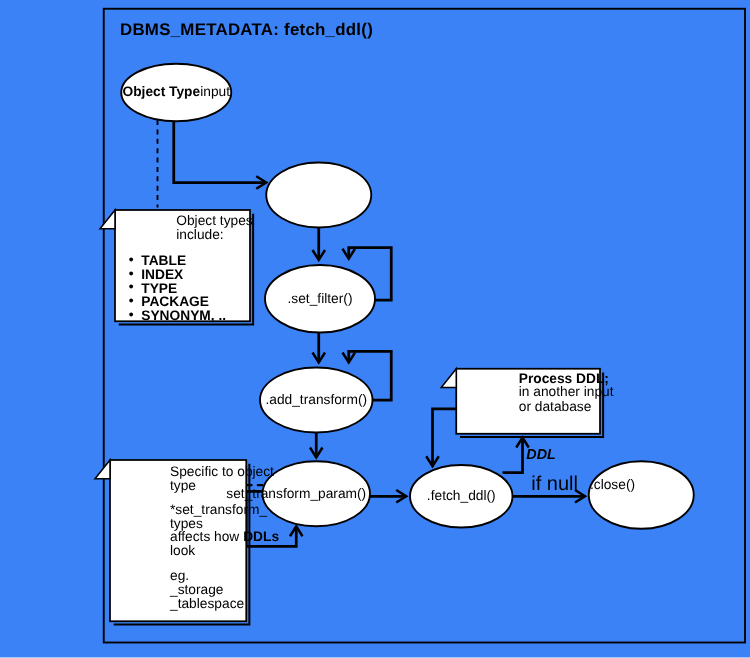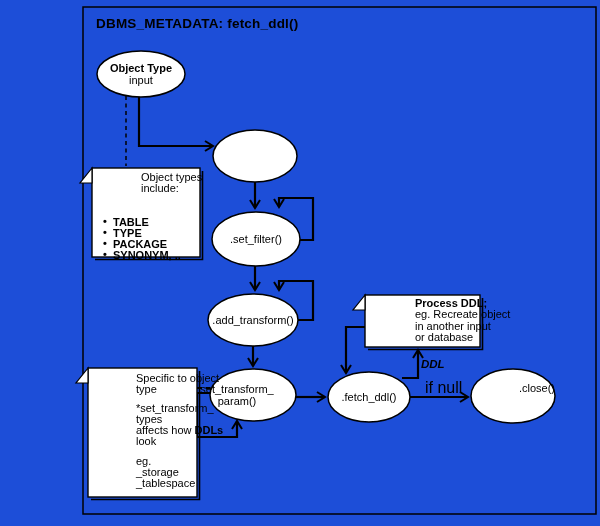--- a/index.html
+++ b/index.html
@@ -1,35 +1,35 @@
 <!DOCTYPE html>
 <html><head>
 <meta charset="utf-8">
 <style>
   html,body { margin:0; padding:0; background:#ffffff; }
   .canvas {
-    position:relative; width:600px; height:526px; background:#1d4ed8;
+    position:relative; width:600px; height:526px; background:#3b82f6;
     font-family:"Liberation Sans","DejaVu Sans",sans-serif; color:#000;
     overflow:hidden;
   }
   .canvas svg { position:absolute; left:0; top:0; }
   .title {
     position:absolute; left:96px; top:16px;
     font-size:13.5px; font-weight:bold; letter-spacing:0.2px; white-space:nowrap;
   }
   .node-label {
-    position:absolute; display:flex; flex-direction:column;
+    position:absolute; display:flex; flex-direction:row;
     align-items:center; justify-content:center; text-align:center;
     font-size:11px; line-height:12px; white-space:nowrap;
   }
   .note-text { position:absolute; font-size:11px; line-height:10.8px; }
   .note-text .ln { white-space:nowrap;margin-left:32px; }
   .blank8 { height:9px; }
   .blank10 { height:10px; }
-  .note-list { list-style:none; margin:23px 0 0 -7px; padding:0; }
+  .note-list { list-style:none; margin:10px 0 0 -7px; padding:0; }
   .note-list li { position:relative; padding-left:11px; font-weight:bold; line-height:11px; white-space:nowrap; }
   .note-list li::before { content:"\2022"; position:absolute; left:1px; top:-1px; }
   .edge-label { position:absolute; white-space:nowrap; }
   .bold { font-weight:bold; }
 </style>
 </head>
 <body>
 
 <div class="canvas">
 
@@ -92,30 +92,31 @@
 
   <div class="node-label" style="left:208px; top:295px; width:90px; height:50px;">.add_transform()</div>
 
   <div class="node-label" style="left:194px; top:370px; width:86px; height:50px;">
     <span>set_transform_</span>
     <span>param()</span>
   </div>
 
   <div class="node-label" style="left:328px; top:373px; width:82px; height:48px;">.fetch_ddl()</div>
 
-  <div class="node-label" style="left:495px; top:370px; width:84px; height:36px;">.close()</div>
+  <div class="node-label" style="left:448px; top:370px; width:84px; height:36px;">.close()</div>
 
   <div class="edge-label bold" style="left:421px; top:358px; font-size:11.5px;font-style:italic;">DDL</div>
   <div class="edge-label" style="left:425px; top:379px; font-size:16px;">if null</div>
 
   <div class="note-text" style="left:92px; top:168px; width:108px; padding:4px 0 0 17px;">
     <div class="ln">Object types</div>
     <div class="ln">include:</div>
     <ul class="note-list">
       <li>TABLE</li>
+      <li>INDEX</li>
       <li>TYPE</li>
       <li>PACKAGE</li>
       <li>SYNONYM, ..</li>
     </ul>
   </div>
 
   <div class="note-text" style="left:88px; top:368px; width:109px; padding:5px 0 0 16px; line-height:10.7px;">
     <div class="ln">Specific to object</div>
     <div class="ln">type</div>
     <div class="blank8"></div>
@@ -124,18 +125,17 @@
     <div class="ln"><span>affects how </span><span class="bold">DDLs</span></div>
     <div class="ln">look</div>
     <div class="blank10"></div>
     <div class="ln">eg.</div>
     <div class="ln">_storage</div>
     <div class="ln">_tablespace</div>
   </div>
 
   <div class="note-text" style="left:365px; top:295px; width:115px; padding:3px 0 0 18px; line-height:11.4px;">
     <div class="ln bold">Process DDL;</div>
-    <div class="ln">eg. Recreate object</div>
     <div class="ln">in another input</div>
     <div class="ln">or database</div>
   </div>
 
 </div>
 
 </body></html>

